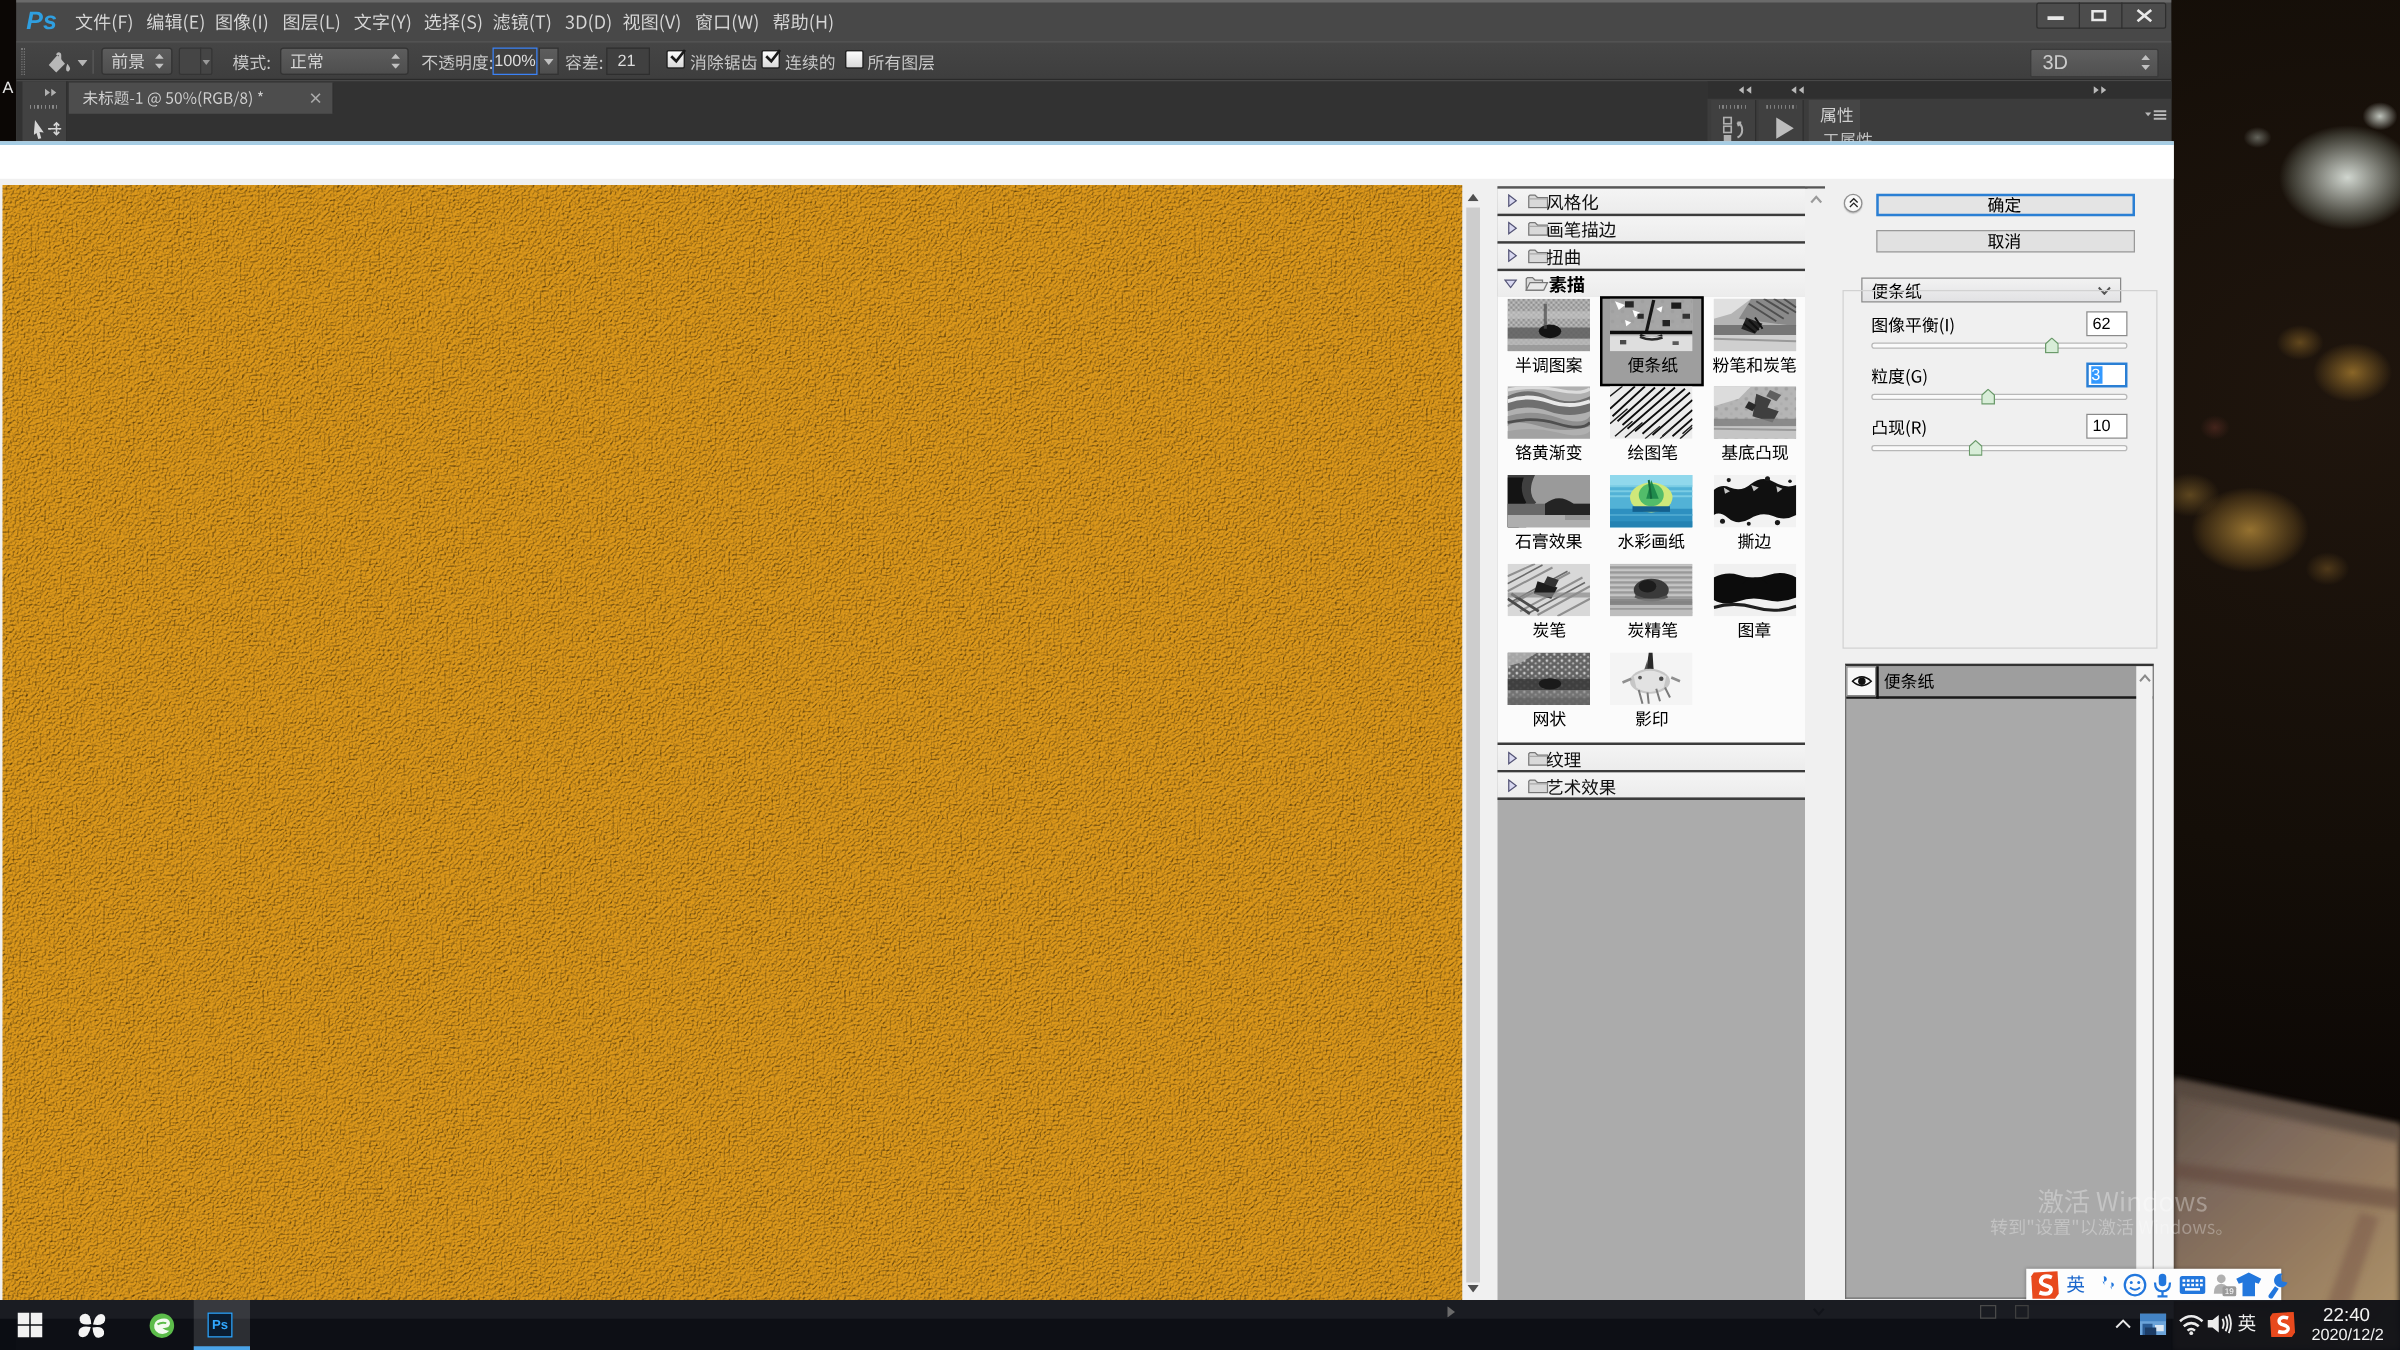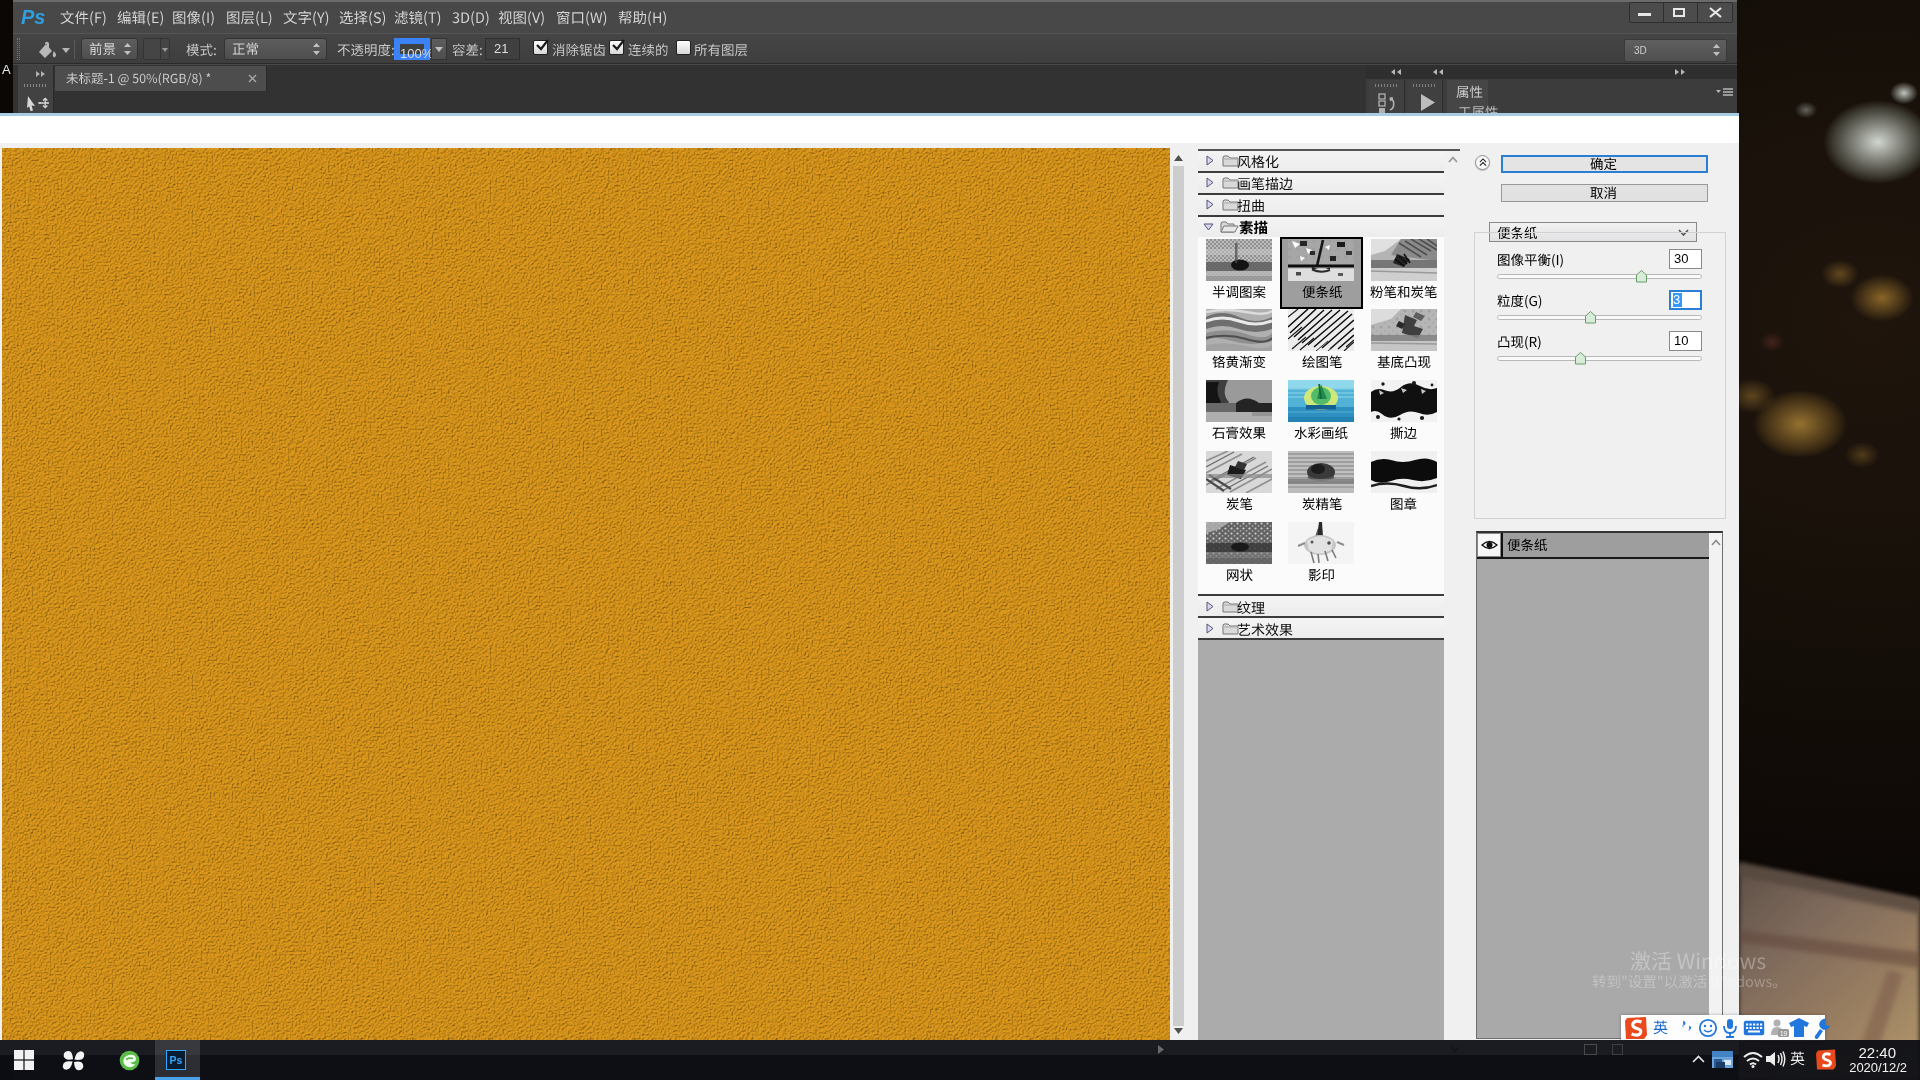--- a/index.html
+++ b/index.html
@@ -119,21 +119,21 @@
 <div class="abs" style="left:224px;top:38px;width:103px;height:22px;background:linear-gradient(#5d5d5d,#4e4e4e);border:1px solid #333;border-radius:3px;"></div>
 <div style="position:absolute;left:232px;top:41px;width:27px;height:18px;"><svg width="27" height="18" viewBox="0 0 27 18" style="overflow:visible">
         <path transform="translate(0,13)" d="M2.5 -6.9V-0.5H0.7V0.5H12.8V-0.5H7.6V-4.8H11.9V-5.8H7.6V-9.4H12.4V-10.4H1.2V-9.4H6.6V-0.5H3.6V-6.9Z M17.7 -6.6H22.8V-5.3H17.7ZM15.6 -3.4V0.5H16.6V-2.5H19.9V1.1H20.9V-2.5H24.1V-0.6C24.1 -0.4 24.0 -0.4 23.8 -0.4C23.6 -0.4 22.9 -0.4 22.1 -0.4C22.2 -0.1 22.4 0.3 22.4 0.5C23.5 0.5 24.2 0.5 24.6 0.4C25.0 0.2 25.1 -0.1 25.1 -0.6V-3.4H20.9V-4.5H23.9V-7.4H16.8V-4.5H19.9V-3.4ZM15.8 -10.8C16.2 -10.4 16.6 -9.7 16.8 -9.2H14.7V-6.3H15.6V-8.4H24.9V-6.3H25.9V-9.2H20.8V-11.4H19.8V-9.2H17.0L17.8 -9.6C17.6 -10.1 17.1 -10.7 16.7 -11.2ZM23.8 -11.2C23.5 -10.7 23.0 -10.0 22.7 -9.6L23.5 -9.2C23.9 -9.7 24.4 -10.3 24.9 -10.9Z" fill="#d8d8d8"></path>
       </svg></div>
 <svg class="abs" style="left:313px;top:43px" width="7" height="12">
       <path d="M0 4 L7 4 L3.5 0 Z M0 8 L7 8 L3.5 12 Z" fill="#c0c0c0"></path>
     </svg>
 <div style="position:absolute;left:337px;top:42px;width:58px;height:18px;"><svg width="58" height="18" viewBox="0 0 58 18" style="overflow:visible">
         <path transform="translate(0,13)" d="M7.5 -6.5C9.2 -5.4 11.2 -3.8 12.1 -2.7L13.0 -3.5C11.9 -4.6 9.9 -6.1 8.3 -7.1ZM0.9 -10.4V-9.4H6.9C5.6 -7.0 3.3 -4.8 0.6 -3.4C0.8 -3.2 1.1 -2.8 1.3 -2.6C3.2 -3.5 4.8 -4.9 6.2 -6.5V1.1H7.3V-7.9C7.6 -8.4 8.0 -8.9 8.2 -9.4H12.6V-10.4Z M14.3 -10.3C15.1 -9.7 16.0 -8.7 16.4 -8.1L17.3 -8.7C16.8 -9.3 15.9 -10.3 15.1 -10.9ZM25.0 -11.1C23.4 -10.8 20.5 -10.5 18.1 -10.4C18.2 -10.2 18.3 -9.9 18.3 -9.7C19.3 -9.7 20.4 -9.8 21.5 -9.9V-8.8H17.7V-8.0H20.9C20.0 -7.1 18.6 -6.2 17.3 -5.8C17.5 -5.6 17.8 -5.3 17.9 -5.1C19.2 -5.6 20.6 -6.5 21.5 -7.6V-5.8H22.5V-7.6C23.4 -6.6 24.7 -5.6 26.0 -5.1C26.1 -5.4 26.4 -5.7 26.6 -5.9C25.3 -6.3 23.9 -7.1 23.1 -8.0H26.4V-8.8H22.5V-10.0C23.7 -10.1 24.8 -10.2 25.7 -10.4ZM18.8 -5.4V-4.6H20.4C20.1 -3.2 19.5 -2.1 17.7 -1.6C17.9 -1.4 18.1 -1.0 18.2 -0.8C20.3 -1.5 21.0 -2.8 21.3 -4.6H22.9C22.8 -4.2 22.7 -3.8 22.6 -3.4H24.9C24.8 -2.4 24.7 -2.0 24.5 -1.8C24.4 -1.7 24.3 -1.7 24.0 -1.7C23.8 -1.7 23.2 -1.7 22.5 -1.8C22.7 -1.6 22.7 -1.2 22.8 -1.0C23.4 -0.9 24.1 -0.9 24.4 -1.0C24.8 -1.0 25.0 -1.1 25.2 -1.3C25.5 -1.6 25.7 -2.2 25.9 -3.8C25.9 -4.0 25.9 -4.2 25.9 -4.2H23.7L24.0 -5.4ZM16.9 -6.2H14.3V-5.2H15.9V-1.1C15.3 -0.9 14.7 -0.4 14.1 0.2L14.8 1.1C15.6 0.2 16.3 -0.5 16.8 -0.5C17.1 -0.5 17.5 -0.1 18.0 0.3C18.9 0.8 20.0 0.9 21.6 0.9C22.9 0.9 25.2 0.9 26.3 0.8C26.3 0.5 26.4 -0.0 26.5 -0.3C25.2 -0.1 23.2 -0.0 21.6 -0.0C20.2 -0.0 19.0 -0.1 18.2 -0.6C17.6 -1.0 17.3 -1.3 16.9 -1.4Z M31.6 -6.1V-3.4H29.0V-6.1ZM31.6 -7.0H29.0V-9.6H31.6ZM28.1 -10.5V-1.2H29.0V-2.5H32.5V-10.5ZM38.5 -9.8V-7.5H34.7V-9.8ZM33.8 -10.8V-6.0C33.8 -3.8 33.5 -1.3 31.2 0.5C31.5 0.6 31.8 1.0 32.0 1.2C33.5 -0.0 34.2 -1.6 34.5 -3.3H38.5V-0.3C38.5 -0.0 38.4 0.1 38.2 0.1C38.0 0.1 37.1 0.1 36.2 0.1C36.4 0.3 36.6 0.8 36.6 1.1C37.8 1.1 38.5 1.0 38.9 0.9C39.4 0.7 39.5 0.4 39.5 -0.3V-10.8ZM38.5 -6.6V-4.2H34.7C34.7 -4.8 34.7 -5.4 34.7 -5.9V-6.6Z M45.7 -8.7V-7.5H43.5V-6.7H45.7V-4.4H51.0V-6.7H53.1V-7.5H51.0V-8.7H50.0V-7.5H46.7V-8.7ZM50.0 -6.7V-5.3H46.7V-6.7ZM50.7 -2.7C50.1 -2.0 49.3 -1.5 48.3 -1.1C47.4 -1.5 46.6 -2.1 46.0 -2.7ZM43.7 -3.6V-2.7H45.5L45.0 -2.6C45.6 -1.8 46.3 -1.2 47.2 -0.6C45.9 -0.2 44.5 0.0 43.1 0.1C43.2 0.4 43.4 0.8 43.5 1.0C45.2 0.8 46.8 0.5 48.3 -0.1C49.6 0.5 51.2 0.9 52.9 1.1C53.0 0.8 53.3 0.4 53.5 0.2C52.0 0.1 50.6 -0.2 49.4 -0.6C50.6 -1.3 51.6 -2.1 52.2 -3.3L51.6 -3.6L51.4 -3.6ZM46.9 -11.2C47.1 -10.8 47.3 -10.4 47.4 -10.0H42.2V-6.3C42.2 -4.3 42.1 -1.4 41.0 0.6C41.3 0.7 41.7 0.9 41.9 1.1C43.0 -1.1 43.2 -4.2 43.2 -6.3V-9.0H53.3V-10.0H48.6C48.4 -10.4 48.1 -11.0 47.9 -11.4Z M55.9 -5.3C56.4 -5.3 56.8 -5.6 56.8 -6.2C56.8 -6.8 56.4 -7.2 55.9 -7.2C55.4 -7.2 55.0 -6.8 55.0 -6.2C55.0 -5.6 55.4 -5.3 55.9 -5.3ZM55.9 0.2C56.4 0.2 56.8 -0.2 56.8 -0.8C56.8 -1.3 56.4 -1.7 55.9 -1.7C55.4 -1.7 55.0 -1.3 55.0 -0.8C55.0 -0.2 55.4 0.2 55.9 0.2Z" fill="#c9c9c9"></path>
       </svg></div>
-<div class="abs" style="left:394px;top:38px;width:36px;height:22px;background:#404040;border:6px solid #3b82f6;color:#ddd;font-size:13px;line-height:20px;text-align:center;">100%</div>
+<div class="abs" style="left:394px;top:38px;width:36px;height:22px;background:#404040;border:1px solid #3b82f6;color:#ddd;font-size:13px;line-height:20px;text-align:center;">100%</div>
 <div class="abs" style="left:431px;top:38px;width:16px;height:22px;background:linear-gradient(#5d5d5d,#4e4e4e);border:1px solid #333;"></div>
 <svg class="abs" style="left:435px;top:47px" width="8" height="5">
       <path d="M0 0 L8 0 L4 5 Z" fill="#c0c0c0"></path>
     </svg>
 
 <div style="position:absolute;left:452px;top:42px;width:31px;height:18px;"><svg width="31" height="18" viewBox="0 0 31 18" style="overflow:visible">
         <path transform="translate(0,13)" d="M4.5 -8.5C3.7 -7.5 2.4 -6.6 1.2 -6.0C1.4 -5.8 1.8 -5.4 1.9 -5.2C3.1 -5.9 4.5 -7.0 5.4 -8.2ZM7.9 -7.9C9.2 -7.2 10.7 -6.0 11.4 -5.2L12.2 -5.9C11.4 -6.7 9.8 -7.8 8.6 -8.5ZM6.7 -7.3C5.4 -5.3 3.0 -3.7 0.5 -2.7C0.7 -2.5 1.0 -2.2 1.2 -1.9C1.8 -2.2 2.4 -2.5 3.0 -2.8V1.1H4.0V0.6H9.5V1.0H10.5V-3.0C11.1 -2.6 11.7 -2.3 12.3 -2.1C12.4 -2.4 12.7 -2.7 13.0 -2.9C10.8 -3.8 8.8 -4.9 7.3 -6.6L7.6 -7.0ZM4.0 -0.3V-2.5H9.5V-0.3ZM4.0 -3.4C5.1 -4.1 6.0 -5.0 6.8 -5.9C7.7 -4.9 8.7 -4.1 9.7 -3.4ZM5.8 -11.2C6.0 -10.9 6.2 -10.5 6.4 -10.1H1.1V-7.6H2.1V-9.2H11.4V-7.6H12.4V-10.1H7.6C7.4 -10.5 7.1 -11.0 6.9 -11.4Z M22.9 -11.4C22.6 -10.8 22.2 -10.1 21.8 -9.6H18.7C18.5 -10.1 18.0 -10.8 17.6 -11.3L16.7 -10.9C17.0 -10.5 17.4 -10.0 17.6 -9.6H14.9V-8.6H19.4C19.4 -8.2 19.3 -7.8 19.2 -7.5H15.6V-6.6H18.9C18.7 -6.1 18.6 -5.7 18.4 -5.4H14.3V-4.4H17.9C17.0 -2.8 15.8 -1.5 14.0 -0.7C14.2 -0.5 14.6 -0.0 14.8 0.2C16.2 -0.6 17.4 -1.7 18.3 -3.0V-2.4H21.0V-0.4H16.5V0.5H26.1V-0.4H22.0V-2.4H25.2V-3.3H18.5C18.7 -3.7 18.9 -4.0 19.1 -4.4H26.2V-5.4H19.5C19.7 -5.7 19.8 -6.1 20.0 -6.6H25.0V-7.5H20.2C20.3 -7.8 20.4 -8.2 20.5 -8.6H25.7V-9.6H22.9C23.3 -10.0 23.6 -10.5 24.0 -11.0Z M28.9 -5.3C29.4 -5.3 29.8 -5.6 29.8 -6.2C29.8 -6.8 29.4 -7.2 28.9 -7.2C28.4 -7.2 28.0 -6.8 28.0 -6.2C28.0 -5.6 28.4 -5.3 28.9 -5.3ZM28.9 0.2C29.4 0.2 29.8 -0.2 29.8 -0.8C29.8 -1.3 29.4 -1.7 28.9 -1.7C28.4 -1.7 28.0 -1.3 28.0 -0.8C28.0 -0.2 28.4 0.2 28.9 0.2Z" fill="#c9c9c9"></path>
       </svg></div>
 <div class="abs" style="left:485px;top:38px;width:35px;height:22px;background:#404040;border:1px solid #2e2e2e;color:#ddd;font-size:13px;line-height:20px;padding-left:8px;">21</div>
 <div class="abs" style="left:533px;top:40px;width:15px;height:15px;background:linear-gradient(#fdfdfd,#d8d8d8);border:1px solid #222;border-radius:2px;"></div>
@@ -147,21 +147,21 @@
 <svg class="abs" style="left:611px;top:38px" width="15" height="15" viewBox="0 0 15 15">
       <path d="M2 7 L6 11 L13 2" stroke="#1a1a1a" stroke-width="2.2" fill="none"></path>
     </svg>
 <div style="position:absolute;left:628px;top:42px;width:40px;height:18px;"><svg width="40" height="18" viewBox="0 0 40 18" style="overflow:visible">
         <path transform="translate(0,13)" d="M1.1 -10.7C1.8 -9.9 2.6 -8.9 3.0 -8.2L3.8 -8.8C3.4 -9.4 2.6 -10.5 1.9 -11.2ZM3.3 -6.8H0.6V-5.8H2.4V-1.6C1.8 -1.3 1.1 -0.7 0.4 0.1L1.2 1.1C1.8 0.2 2.4 -0.7 2.8 -0.7C3.1 -0.7 3.6 -0.2 4.1 0.2C5.1 0.8 6.3 0.9 8.0 0.9C9.4 0.9 11.9 0.9 12.8 0.8C12.9 0.5 13.0 -0.1 13.1 -0.4C11.8 -0.2 9.7 -0.1 8.0 -0.1C6.5 -0.1 5.3 -0.2 4.4 -0.8C3.9 -1.1 3.6 -1.3 3.3 -1.5ZM5.1 -5.5C5.2 -5.6 5.7 -5.7 6.3 -5.7H8.4V-3.9H4.3V-2.9H8.4V-0.4H9.4V-2.9H12.7V-3.9H9.4V-5.7H12.1L12.1 -6.7H9.4V-8.3H8.4V-6.7H6.2C6.6 -7.4 7.0 -8.2 7.4 -9.0H12.5V-9.9H7.7L8.1 -11.1L7.1 -11.3C7.0 -10.9 6.8 -10.4 6.6 -9.9H4.4V-9.0H6.3C5.9 -8.3 5.6 -7.6 5.5 -7.4C5.2 -6.9 5.0 -6.5 4.8 -6.5C4.9 -6.2 5.0 -5.7 5.1 -5.5Z M19.9 -6.1C20.5 -5.8 21.2 -5.2 21.6 -4.8L22.0 -5.4C21.7 -5.8 21.0 -6.3 20.4 -6.6ZM18.9 -4.9C19.5 -4.5 20.3 -4.0 20.6 -3.6L21.1 -4.1C20.8 -4.5 20.0 -5.1 19.4 -5.4ZM22.8 -1.4C23.9 -0.7 25.2 0.4 25.8 1.1L26.4 0.5C25.8 -0.2 24.5 -1.3 23.4 -2.0ZM14.1 -0.8 14.3 0.2C15.5 -0.3 17.0 -0.9 18.4 -1.4L18.2 -2.2C16.7 -1.7 15.1 -1.1 14.1 -0.8ZM18.9 -8.0V-7.1H25.0C24.8 -6.5 24.6 -6.0 24.4 -5.5L25.2 -5.3C25.5 -6.0 25.9 -7.0 26.1 -7.9L25.5 -8.0L25.3 -8.0H22.9V-9.2H25.4V-10.1H22.9V-11.3H21.9V-10.1H19.4V-9.2H21.9V-8.0ZM22.2 -6.6V-5.0C22.2 -4.5 22.2 -3.9 22.1 -3.4H18.6V-2.5H21.8C21.3 -1.5 20.3 -0.5 18.4 0.4C18.6 0.5 18.8 0.9 19.0 1.1C21.3 0.1 22.3 -1.2 22.8 -2.5H26.2V-3.4H23.1C23.2 -3.9 23.2 -4.5 23.2 -5.0V-6.6ZM14.3 -5.7C14.5 -5.8 14.8 -5.9 16.4 -6.1C15.8 -5.2 15.3 -4.5 15.1 -4.2C14.7 -3.7 14.4 -3.4 14.1 -3.3C14.2 -3.1 14.4 -2.6 14.4 -2.5C14.7 -2.6 15.1 -2.8 18.3 -3.7C18.3 -3.8 18.2 -4.2 18.2 -4.5L15.9 -3.9C16.8 -5.1 17.8 -6.6 18.5 -8.0L17.7 -8.5C17.5 -8.0 17.2 -7.5 16.9 -7.0L15.3 -6.8C16.1 -8.0 16.9 -9.5 17.5 -10.9L16.6 -11.3C16.1 -9.7 15.1 -7.9 14.8 -7.5C14.5 -7.0 14.3 -6.7 14.0 -6.6C14.1 -6.4 14.3 -5.9 14.3 -5.7Z M34.5 -5.7C35.2 -4.7 36.1 -3.4 36.5 -2.6L37.4 -3.1C36.9 -3.9 36.0 -5.2 35.2 -6.2ZM30.2 -11.4C30.1 -10.7 29.9 -9.8 29.7 -9.2H28.2V0.7H29.1V-0.3H32.9V-9.2H30.6C30.8 -9.7 31.1 -10.5 31.3 -11.2ZM29.1 -8.3H31.9V-5.4H29.1ZM29.1 -1.3V-4.5H31.9V-1.3ZM35.1 -11.4C34.6 -9.5 33.9 -7.7 33.0 -6.5C33.2 -6.3 33.6 -6.0 33.8 -5.9C34.3 -6.5 34.7 -7.4 35.1 -8.3H38.6C38.4 -2.9 38.2 -0.8 37.7 -0.3C37.6 -0.1 37.4 -0.1 37.2 -0.1C36.9 -0.1 36.0 -0.1 35.2 -0.2C35.3 0.1 35.5 0.5 35.5 0.8C36.2 0.8 37.0 0.9 37.5 0.8C38.0 0.8 38.3 0.7 38.6 0.3C39.1 -0.4 39.3 -2.5 39.5 -8.7C39.5 -8.8 39.5 -9.2 39.5 -9.2H35.5C35.7 -9.8 35.9 -10.5 36.0 -11.2Z" fill="#c9c9c9"></path>
       </svg></div>
 <div class="abs" style="left:676px;top:40px;width:15px;height:15px;background:linear-gradient(#fdfdfd,#d8d8d8);border:1px solid #222;border-radius:2px;"></div>
 <div style="position:absolute;left:694px;top:42px;width:54px;height:18px;"><svg width="54" height="18" viewBox="0 0 54 18" style="overflow:visible">
         <path transform="translate(0,13)" d="M7.2 -10.0V-5.5C7.2 -3.6 7.1 -1.2 5.5 0.4C5.7 0.6 6.1 0.9 6.2 1.1C8.0 -0.6 8.2 -3.4 8.2 -5.5V-5.8H10.3V1.0H11.4V-5.8H12.9V-6.8H8.2V-9.2C9.8 -9.5 11.5 -9.8 12.7 -10.3L12.0 -11.2C10.9 -10.7 8.9 -10.2 7.2 -10.0ZM2.3 -4.9V-5.3V-7.0H5.0V-4.9ZM6.0 -11.1C4.9 -10.6 2.9 -10.2 1.3 -10.0V-5.3C1.3 -3.5 1.3 -1.2 0.4 0.5C0.6 0.6 1.0 0.9 1.2 1.1C2.0 -0.3 2.2 -2.3 2.3 -4.0H6.0V-8.0H2.3V-9.2C3.8 -9.4 5.5 -9.7 6.6 -10.2Z M18.8 -11.3C18.6 -10.8 18.4 -10.2 18.2 -9.6H14.4V-8.6H17.8C16.9 -6.9 15.7 -5.2 14.0 -4.1C14.2 -3.9 14.6 -3.6 14.7 -3.3C15.5 -3.9 16.3 -4.7 16.9 -5.5V1.1H17.9V-1.6H23.6V-0.2C23.6 0.0 23.5 0.1 23.3 0.1C23.0 0.1 22.2 0.1 21.3 0.1C21.5 0.4 21.6 0.8 21.7 1.0C22.8 1.0 23.6 1.0 24.0 0.9C24.5 0.7 24.6 0.4 24.6 -0.2V-7.1H18.0C18.3 -7.6 18.6 -8.1 18.9 -8.6H26.2V-9.6H19.3C19.5 -10.1 19.6 -10.6 19.8 -11.1ZM17.9 -3.9H23.6V-2.5H17.9ZM17.9 -4.8V-6.2H23.6V-4.8Z M32.1 -3.8C33.1 -3.5 34.5 -3.1 35.3 -2.7L35.7 -3.4C34.9 -3.7 33.6 -4.2 32.5 -4.4ZM30.7 -2.1C32.6 -1.8 34.9 -1.3 36.2 -0.8L36.7 -1.6C35.3 -2.0 33.0 -2.5 31.2 -2.7ZM28.1 -10.7V1.1H29.1V0.5H38.4V1.1H39.4V-10.7ZM29.1 -0.4V-9.8H38.4V-0.4ZM32.6 -9.6C31.9 -8.5 30.8 -7.4 29.6 -6.7C29.8 -6.6 30.2 -6.3 30.3 -6.1C30.7 -6.4 31.1 -6.7 31.5 -7.1C32.0 -6.6 32.5 -6.2 33.0 -5.9C31.8 -5.3 30.6 -4.9 29.3 -4.7C29.5 -4.5 29.7 -4.1 29.8 -3.8C31.2 -4.2 32.6 -4.7 33.9 -5.3C35.0 -4.7 36.3 -4.3 37.5 -4.0C37.7 -4.2 37.9 -4.6 38.1 -4.8C36.9 -5.0 35.7 -5.3 34.7 -5.8C35.7 -6.5 36.5 -7.3 37.1 -8.2L36.5 -8.5L36.4 -8.5H32.9C33.1 -8.7 33.3 -9.0 33.4 -9.3ZM32.1 -7.6 32.2 -7.7H35.7C35.2 -7.2 34.6 -6.7 33.8 -6.3C33.1 -6.7 32.5 -7.1 32.1 -7.6Z M44.6 -6.2V-5.3H52.3V-6.2ZM43.3 -9.8H51.4V-8.2H43.3ZM42.3 -10.7V-6.7C42.3 -4.6 42.2 -1.6 40.9 0.5C41.2 0.6 41.6 0.9 41.8 1.1C43.1 -1.2 43.3 -4.5 43.3 -6.7V-7.3H52.5V-10.7ZM44.4 0.9C44.8 0.7 45.5 0.6 51.3 0.3C51.5 0.6 51.7 0.9 51.9 1.2L52.8 0.7C52.3 -0.1 51.4 -1.5 50.6 -2.6L49.8 -2.2C50.1 -1.7 50.5 -1.1 50.8 -0.6L45.6 -0.2C46.3 -1.0 47.1 -2.0 47.7 -2.9H53.2V-3.8H43.7V-2.9H46.4C45.8 -1.9 45.1 -1.0 44.8 -0.7C44.5 -0.4 44.3 -0.1 44.0 -0.1C44.1 0.2 44.3 0.7 44.4 0.9Z" fill="#c9c9c9"></path>
       </svg></div>
-<div class="abs" style="left:1624px;top:39px;width:103px;height:23px;background:linear-gradient(#5f5f5f,#505050);border:1px solid #3a3a3a;border-radius:2px;color:#ccc;font-size:10px;line-height:21px;padding-left:9px;">3D</div>
+<div class="abs" style="left:1624px;top:39px;width:103px;height:23px;background:linear-gradient(#5f5f5f,#505050);border:1px solid #3a3a3a;border-radius:2px;color:#ccc;font-size:16px;line-height:21px;padding-left:9px;">3D</div>
 <svg class="abs" style="left:1713px;top:44px" width="7" height="12">
       <path d="M0 4 L7 4 L3.5 0 Z M0 8 L7 8 L3.5 12 Z" fill="#c0c0c0"></path>
     </svg>
 
 <div class="abs" style="left:18px;top:65px;width:36px;height:51px;background:#424242;border-right:1px solid #2a2a2a;"></div>
 <svg class="abs" style="left:36px;top:70px" width="12" height="8">
       <path d="M0 1 L4 4 L0 7 Z M5 1 L9 4 L5 7 Z" fill="#b0b0b0"></path>
     </svg>
 <div class="abs" style="left:24px;top:84px;width:24px;height:3px;background:repeating-linear-gradient(90deg,#888 0,#888 1px,transparent 1px,transparent 3px);"></div>
 <svg class="abs" style="left:27px;top:96px" width="22" height="18" viewBox="0 0 22 18">
@@ -563,21 +563,21 @@
       <path d="M1 1 L5.5 6 L10 1" stroke="#555" stroke-width="1.6" fill="none"></path>
     </svg>
 
 <div style="position:absolute;left:1497px;top:225px;width:40px;height:18px;"><svg width="40" height="18" viewBox="0 0 40 18" style="overflow:visible">
         <path transform="translate(0,13)" d="M4.8 -8.5V-3.4H8.0C7.9 -2.7 7.6 -2.0 7.1 -1.4C6.3 -1.8 5.7 -2.4 5.3 -3.0L4.4 -2.7C4.9 -2.0 5.6 -1.3 6.4 -0.8C5.7 -0.4 4.8 0.0 3.6 0.3C3.8 0.5 4.1 0.9 4.2 1.1C5.6 0.7 6.5 0.3 7.2 -0.3C8.7 0.4 10.4 0.8 12.5 1.0C12.6 0.7 12.9 0.3 13.1 0.1C11.1 -0.1 9.4 -0.4 8.0 -1.0C8.6 -1.7 8.9 -2.5 9.0 -3.4H12.3V-8.5H9.1V-9.7H12.8V-10.6H4.4V-9.7H8.1V-8.5ZM5.7 -5.6H8.1V-4.9L8.1 -4.2H5.7ZM9.1 -5.6H11.3V-4.2H9.1L9.1 -4.9ZM5.7 -7.7H8.1V-6.3H5.7ZM9.1 -7.7H11.3V-6.3H9.1ZM3.5 -11.3C2.8 -9.2 1.7 -7.2 0.5 -5.9C0.7 -5.7 1.0 -5.1 1.1 -4.9C1.4 -5.3 1.8 -5.8 2.2 -6.4V1.1H3.1V-8.0C3.6 -9.0 4.1 -10.0 4.4 -11.0Z M17.6 -2.5C16.9 -1.6 15.7 -0.6 14.8 -0.1C15.0 0.0 15.3 0.4 15.5 0.6C16.4 -0.0 17.6 -1.1 18.4 -2.1ZM22.0 -2.0C22.9 -1.2 24.0 -0.1 24.5 0.6L25.3 0.1C24.8 -0.7 23.7 -1.7 22.7 -2.5ZM22.5 -9.2C21.9 -8.5 21.2 -7.9 20.3 -7.4C19.4 -7.9 18.7 -8.5 18.1 -9.2L18.2 -9.2ZM18.6 -11.4C17.9 -10.1 16.5 -8.7 14.5 -7.8C14.7 -7.6 15.1 -7.3 15.2 -7.0C16.1 -7.5 16.8 -8.0 17.5 -8.5C18.0 -7.9 18.6 -7.4 19.3 -6.9C17.7 -6.1 15.8 -5.6 14.0 -5.4C14.2 -5.2 14.4 -4.7 14.4 -4.5C16.5 -4.8 18.5 -5.4 20.3 -6.3C21.9 -5.5 23.8 -4.9 25.9 -4.6C26.0 -4.8 26.3 -5.3 26.5 -5.5C24.6 -5.7 22.8 -6.2 21.2 -6.9C22.4 -7.6 23.4 -8.6 24.1 -9.7L23.4 -10.2L23.2 -10.1H19.0C19.3 -10.4 19.5 -10.8 19.7 -11.2ZM19.7 -5.3V-3.9H15.5V-3.0H19.7V-0.0C19.7 0.1 19.7 0.1 19.5 0.1C19.4 0.2 18.8 0.2 18.3 0.1C18.5 0.4 18.6 0.8 18.6 1.0C19.4 1.0 19.9 1.0 20.3 0.9C20.7 0.7 20.7 0.5 20.7 -0.0V-3.0H25.0V-3.9H20.7V-5.3Z M27.6 -0.7 27.8 0.3C29.1 -0.1 30.8 -0.5 32.4 -0.9L32.3 -1.8C30.6 -1.4 28.8 -1.0 27.6 -0.7ZM27.9 -5.7C28.1 -5.8 28.4 -5.9 30.2 -6.1C29.5 -5.2 29.0 -4.5 28.7 -4.2C28.3 -3.8 27.9 -3.4 27.6 -3.4C27.7 -3.1 27.9 -2.7 28.0 -2.5V-2.5L28.0 -2.5C28.3 -2.6 28.8 -2.8 32.4 -3.5C32.4 -3.7 32.4 -4.1 32.4 -4.4L29.4 -3.8C30.5 -5.0 31.5 -6.5 32.4 -7.9L31.6 -8.4C31.3 -8.0 31.1 -7.5 30.8 -7.0L28.9 -6.8C29.7 -8.0 30.6 -9.5 31.2 -10.9L30.3 -11.4C29.7 -9.7 28.6 -8.0 28.3 -7.5C28.0 -7.0 27.8 -6.7 27.5 -6.7C27.7 -6.4 27.8 -5.9 27.9 -5.7ZM32.9 1.1C33.2 0.9 33.6 0.7 36.4 -0.2C36.3 -0.4 36.3 -0.8 36.2 -1.1L33.9 -0.4V-5.2H36.4C36.7 -1.6 37.3 1.0 38.7 1.0C39.6 1.0 39.9 0.4 40.0 -1.7C39.8 -1.8 39.4 -2.0 39.2 -2.2C39.2 -0.7 39.1 -0.0 38.8 -0.0C38.1 -0.0 37.6 -2.0 37.4 -5.2H39.7V-6.1H37.3C37.2 -7.2 37.2 -8.5 37.2 -9.9C38.0 -10.0 38.8 -10.2 39.5 -10.4L38.7 -11.2C37.4 -10.8 35.0 -10.4 33.0 -10.1V-0.6C33.0 -0.1 32.7 0.2 32.5 0.3C32.6 0.5 32.8 0.9 32.9 1.1ZM36.3 -6.1H33.9V-9.4C34.7 -9.5 35.5 -9.6 36.2 -9.7C36.2 -8.4 36.3 -7.2 36.3 -6.1Z" fill="#000"></path>
       </svg></div>
 <div class="abs" style="left:1474px;top:232px;width:252px;height:287px;border:1px solid #d2d2d2;"></div>
 <div style="position:absolute;left:1497px;top:252px;width:67px;height:18px;"><svg width="67" height="18" viewBox="0 0 67 18" style="overflow:visible">
         <path transform="translate(0,13)" d="M5.1 -3.8C6.1 -3.5 7.5 -3.1 8.3 -2.7L8.7 -3.4C7.9 -3.7 6.6 -4.2 5.5 -4.4ZM3.7 -2.1C5.6 -1.8 7.9 -1.3 9.2 -0.8L9.7 -1.6C8.3 -2.0 6.0 -2.5 4.2 -2.7ZM1.1 -10.7V1.1H2.1V0.5H11.4V1.1H12.4V-10.7ZM2.1 -0.4V-9.8H11.4V-0.4ZM5.6 -9.6C4.9 -8.5 3.8 -7.4 2.6 -6.7C2.8 -6.6 3.2 -6.3 3.3 -6.1C3.7 -6.4 4.1 -6.7 4.5 -7.1C5.0 -6.6 5.5 -6.2 6.0 -5.9C4.8 -5.3 3.6 -4.9 2.3 -4.7C2.5 -4.5 2.7 -4.1 2.8 -3.8C4.2 -4.2 5.6 -4.7 6.9 -5.3C8.0 -4.7 9.3 -4.3 10.5 -4.0C10.7 -4.2 10.9 -4.6 11.1 -4.8C9.9 -5.0 8.7 -5.3 7.7 -5.8C8.7 -6.5 9.5 -7.3 10.1 -8.2L9.5 -8.5L9.4 -8.5H5.9C6.1 -8.7 6.3 -9.0 6.4 -9.3ZM5.1 -7.6 5.2 -7.7H8.7C8.2 -7.2 7.6 -6.7 6.8 -6.3C6.1 -6.7 5.5 -7.1 5.1 -7.6Z M20.1 -9.6H22.5C22.3 -9.2 22.0 -8.8 21.7 -8.5H19.2C19.5 -8.9 19.8 -9.2 20.1 -9.6ZM20.1 -11.3C19.5 -10.2 18.4 -8.8 17.0 -7.7C17.2 -7.6 17.5 -7.3 17.6 -7.1C17.9 -7.2 18.1 -7.5 18.3 -7.7V-5.6H20.4C19.8 -5.0 18.8 -4.4 17.4 -4.0C17.6 -3.8 17.8 -3.5 18.0 -3.4C19.2 -3.8 20.1 -4.2 20.7 -4.7C20.9 -4.5 21.1 -4.3 21.3 -4.1C20.4 -3.3 18.7 -2.4 17.4 -2.0C17.6 -1.9 17.8 -1.6 17.9 -1.4C19.1 -1.8 20.7 -2.7 21.7 -3.5C21.8 -3.3 21.9 -3.0 22.0 -2.8C20.9 -1.7 18.9 -0.6 17.3 -0.1C17.4 0.0 17.7 0.4 17.8 0.6C19.3 0.1 21.0 -0.9 22.2 -1.9C22.3 -1.1 22.1 -0.3 21.8 -0.0C21.7 0.2 21.5 0.2 21.2 0.2C21.0 0.2 20.6 0.2 20.3 0.2C20.4 0.4 20.5 0.8 20.5 1.0C20.8 1.1 21.1 1.1 21.4 1.1C21.9 1.1 22.2 1.0 22.5 0.6C23.1 0.1 23.3 -1.4 22.9 -2.8L23.5 -3.1C24.0 -1.7 24.9 -0.4 25.9 0.3C26.1 0.1 26.4 -0.3 26.6 -0.5C25.6 -1.0 24.7 -2.2 24.3 -3.5C24.8 -3.8 25.3 -4.1 25.8 -4.3L25.1 -5.0C24.5 -4.5 23.5 -3.9 22.6 -3.5C22.3 -4.1 21.9 -4.8 21.3 -5.2L21.6 -5.6H25.6V-8.5H22.7C23.1 -9.0 23.5 -9.5 23.8 -10.0L23.2 -10.4L23.0 -10.4H20.6L21.0 -11.2ZM19.2 -7.7H21.6C21.6 -7.3 21.4 -6.8 21.1 -6.3H19.2ZM22.5 -7.7H24.7V-6.3H22.1C22.3 -6.8 22.5 -7.3 22.5 -7.7ZM17.0 -11.3C16.3 -9.2 15.1 -7.2 13.9 -5.9C14.1 -5.7 14.4 -5.1 14.5 -4.9C14.9 -5.3 15.3 -5.8 15.6 -6.4V1.0H16.6V-7.9C17.1 -8.9 17.6 -10.0 18.0 -11.0Z M29.3 -8.5C29.9 -7.5 30.4 -6.2 30.6 -5.4L31.5 -5.7C31.4 -6.5 30.8 -7.8 30.3 -8.8ZM37.2 -8.8C36.9 -7.9 36.2 -6.5 35.7 -5.6L36.6 -5.3C37.1 -6.2 37.8 -7.5 38.3 -8.5ZM27.7 -4.7V-3.7H33.2V1.1H34.2V-3.7H39.8V-4.7H34.2V-9.4H39.1V-10.4H28.4V-9.4H33.2V-4.7Z M43.2 -11.3C42.7 -10.4 41.9 -9.3 41.1 -8.6C41.2 -8.4 41.5 -8.0 41.6 -7.8C42.5 -8.7 43.5 -9.9 44.1 -11.0ZM50.4 -10.4V-9.5H53.2V-10.4ZM46.8 -3.4C46.8 -3.2 46.7 -2.9 46.7 -2.7H44.3V-1.8H46.5C46.1 -0.9 45.5 -0.2 44.1 0.3C44.3 0.4 44.6 0.8 44.7 1.0C46.0 0.5 46.8 -0.3 47.2 -1.2C47.9 -0.6 48.7 0.1 49.1 0.6L49.8 -0.0C49.3 -0.5 48.5 -1.3 47.7 -1.8H50.0V-2.7H47.6L47.7 -3.4ZM46.2 -9.4H47.8C47.7 -9.0 47.5 -8.5 47.3 -8.2H45.5C45.8 -8.6 46.0 -9.0 46.2 -9.4ZM43.5 -8.6C42.8 -7.2 41.9 -5.8 40.9 -4.8C41.1 -4.6 41.4 -4.1 41.5 -3.9C41.9 -4.3 42.2 -4.7 42.5 -5.1V1.1H43.4V-6.5C43.6 -6.9 43.8 -7.2 44.0 -7.5C44.2 -7.4 44.5 -7.2 44.6 -7.0L44.8 -7.2V-3.6H49.7V-8.2H48.2C48.5 -8.7 48.8 -9.3 49.0 -9.9L48.4 -10.2L48.2 -10.2H46.5C46.7 -10.5 46.8 -10.8 46.9 -11.2L46.0 -11.3C45.6 -10.2 45.0 -8.8 44.1 -7.7L44.4 -8.3ZM45.6 -5.6H46.9V-4.4H45.6ZM47.6 -5.6H48.8V-4.4H47.6ZM45.6 -7.4H46.9V-6.3H45.6ZM47.6 -7.4H48.8V-6.3H47.6ZM50.1 -7.1V-6.1H51.4V-0.1C51.4 0.0 51.4 0.1 51.2 0.1C51.1 0.1 50.6 0.1 50.1 0.1C50.2 0.4 50.3 0.8 50.3 1.0C51.1 1.0 51.6 1.0 51.9 0.9C52.2 0.7 52.3 0.4 52.3 -0.1V-6.1H53.4V-7.1Z M57.2 2.6 58.0 2.3C56.8 0.4 56.3 -1.9 56.3 -4.2C56.3 -6.5 56.8 -8.8 58.0 -10.7L57.2 -11.0C56.0 -9.0 55.2 -6.8 55.2 -4.2C55.2 -1.5 56.0 0.6 57.2 2.6Z M59.9 0.0H61.2V-9.9H59.9Z M63.9 2.6C65.1 0.6 65.8 -1.5 65.8 -4.2C65.8 -6.8 65.1 -9.0 63.9 -11.0L63.1 -10.7C64.2 -8.8 64.8 -6.5 64.8 -4.2C64.8 -1.9 64.2 0.4 63.1 2.3Z" fill="#000"></path>
       </svg></div>
-<div class="abs" style="left:1669px;top:249px;width:33px;height:20px;background:#fff;border:1px solid #8a8a8a;color:#000;font-size:13px;line-height:18px;padding-left:4px;font-family:'Liberation Sans';">30</div>
+<div class="abs" style="left:1669px;top:249px;width:33px;height:20px;background:#fff;border:1px solid #8a8a8a;color:#000;font-size:13px;line-height:18px;padding-left:4px;font-family:'Liberation Sans';">62</div>
 <div class="abs" style="left:1497px;top:274px;width:205px;height:5px;background:#fafafa;border:1px solid #b8b8b8;border-radius:3px;"></div>
 <svg class="abs" style="left:1636px;top:270px" width="11" height="13" viewBox="0 0 11 13">
       <path d="M5.5 0.5 L10.5 5 L10.5 12 L0.5 12 L0.5 5 Z" fill="#d8edd8" stroke="#6a9a6a" stroke-width="1"></path>
     </svg>
 <div style="position:absolute;left:1497px;top:293px;width:45px;height:18px;"><svg width="45" height="18" viewBox="0 0 45 18" style="overflow:visible">
         <path transform="translate(0,13)" d="M0.7 -10.3C1.1 -9.3 1.4 -8.1 1.5 -7.3L2.2 -7.5C2.1 -8.3 1.8 -9.5 1.4 -10.4ZM4.7 -10.5C4.5 -9.6 4.1 -8.3 3.8 -7.5L4.5 -7.3C4.8 -8.0 5.2 -9.3 5.6 -10.3ZM5.7 -8.9V-7.9H12.5V-8.9ZM6.5 -6.9C6.9 -5.0 7.3 -2.5 7.5 -1.1L8.4 -1.4C8.3 -2.7 7.8 -5.2 7.3 -7.1ZM8.0 -11.1C8.3 -10.5 8.5 -9.6 8.7 -9.0L9.6 -9.3C9.5 -9.9 9.2 -10.7 9.0 -11.4ZM0.6 -6.8V-5.9H2.4C2.0 -4.4 1.2 -2.7 0.5 -1.8C0.6 -1.6 0.9 -1.1 1.0 -0.8C1.6 -1.6 2.1 -2.9 2.6 -4.2V1.1H3.5V-4.2C4.0 -3.5 4.5 -2.7 4.8 -2.3L5.4 -3.1C5.2 -3.4 4.0 -4.8 3.5 -5.4V-5.9H5.4V-6.8H3.5V-11.3H2.6V-6.8ZM5.1 -0.5V0.5H12.9V-0.5H10.4C10.9 -2.3 11.4 -4.9 11.8 -7.0L10.7 -7.2C10.5 -5.2 9.9 -2.3 9.5 -0.5Z M18.7 -8.7V-7.5H16.5V-6.7H18.7V-4.4H24.0V-6.7H26.1V-7.5H24.0V-8.7H23.0V-7.5H19.7V-8.7ZM23.0 -6.7V-5.3H19.7V-6.7ZM23.7 -2.7C23.1 -2.0 22.3 -1.5 21.3 -1.1C20.4 -1.5 19.6 -2.1 19.0 -2.7ZM16.7 -3.6V-2.7H18.5L18.0 -2.6C18.6 -1.8 19.3 -1.2 20.2 -0.6C18.9 -0.2 17.5 0.0 16.1 0.1C16.2 0.4 16.4 0.8 16.5 1.0C18.2 0.8 19.8 0.5 21.3 -0.1C22.6 0.5 24.2 0.9 25.9 1.1C26.0 0.8 26.3 0.4 26.5 0.2C25.0 0.1 23.6 -0.2 22.4 -0.6C23.6 -1.3 24.6 -2.1 25.2 -3.3L24.6 -3.6L24.4 -3.6ZM19.9 -11.2C20.1 -10.8 20.3 -10.4 20.4 -10.0H15.2V-6.3C15.2 -4.3 15.1 -1.4 14.0 0.6C14.3 0.7 14.7 0.9 14.9 1.1C16.0 -1.1 16.2 -4.2 16.2 -6.3V-9.0H26.3V-10.0H21.6C21.4 -10.4 21.1 -11.0 20.9 -11.4Z M30.2 2.6 31.0 2.3C29.8 0.4 29.3 -1.9 29.3 -4.2C29.3 -6.5 29.8 -8.8 31.0 -10.7L30.2 -11.0C29.0 -9.0 28.2 -6.8 28.2 -4.2C28.2 -1.5 29.0 0.6 30.2 2.6Z M36.8 0.2C38.1 0.2 39.2 -0.3 39.9 -1.0V-5.1H36.6V-4.1H38.7V-1.5C38.3 -1.1 37.6 -0.9 36.9 -0.9C34.8 -0.9 33.6 -2.5 33.6 -5.0C33.6 -7.5 34.9 -9.0 36.9 -9.0C37.9 -9.0 38.6 -8.6 39.1 -8.0L39.7 -8.9C39.2 -9.4 38.3 -10.1 36.9 -10.1C34.3 -10.1 32.3 -8.1 32.3 -4.9C32.3 -1.7 34.2 0.2 36.8 0.2Z M42.2 2.6C43.4 0.6 44.2 -1.5 44.2 -4.2C44.2 -6.8 43.4 -9.0 42.2 -11.0L41.4 -10.7C42.6 -8.8 43.2 -6.5 43.2 -4.2C43.2 -1.9 42.6 0.4 41.4 2.3Z" fill="#000"></path>
       </svg></div>
 <div class="abs" style="left:1669px;top:290px;width:33px;height:20px;background:#fff;border:2px solid #2a7fd4;"></div>
 <div class="abs" style="left:1673px;top:293px;width:9px;height:14px;background:#3399ff;color:#fff;font-size:13px;line-height:14px;font-family:'Liberation Sans';">3</div>
 <div class="abs" style="left:1497px;top:315px;width:205px;height:5px;background:#fafafa;border:1px solid #b8b8b8;border-radius:3px;"></div>

